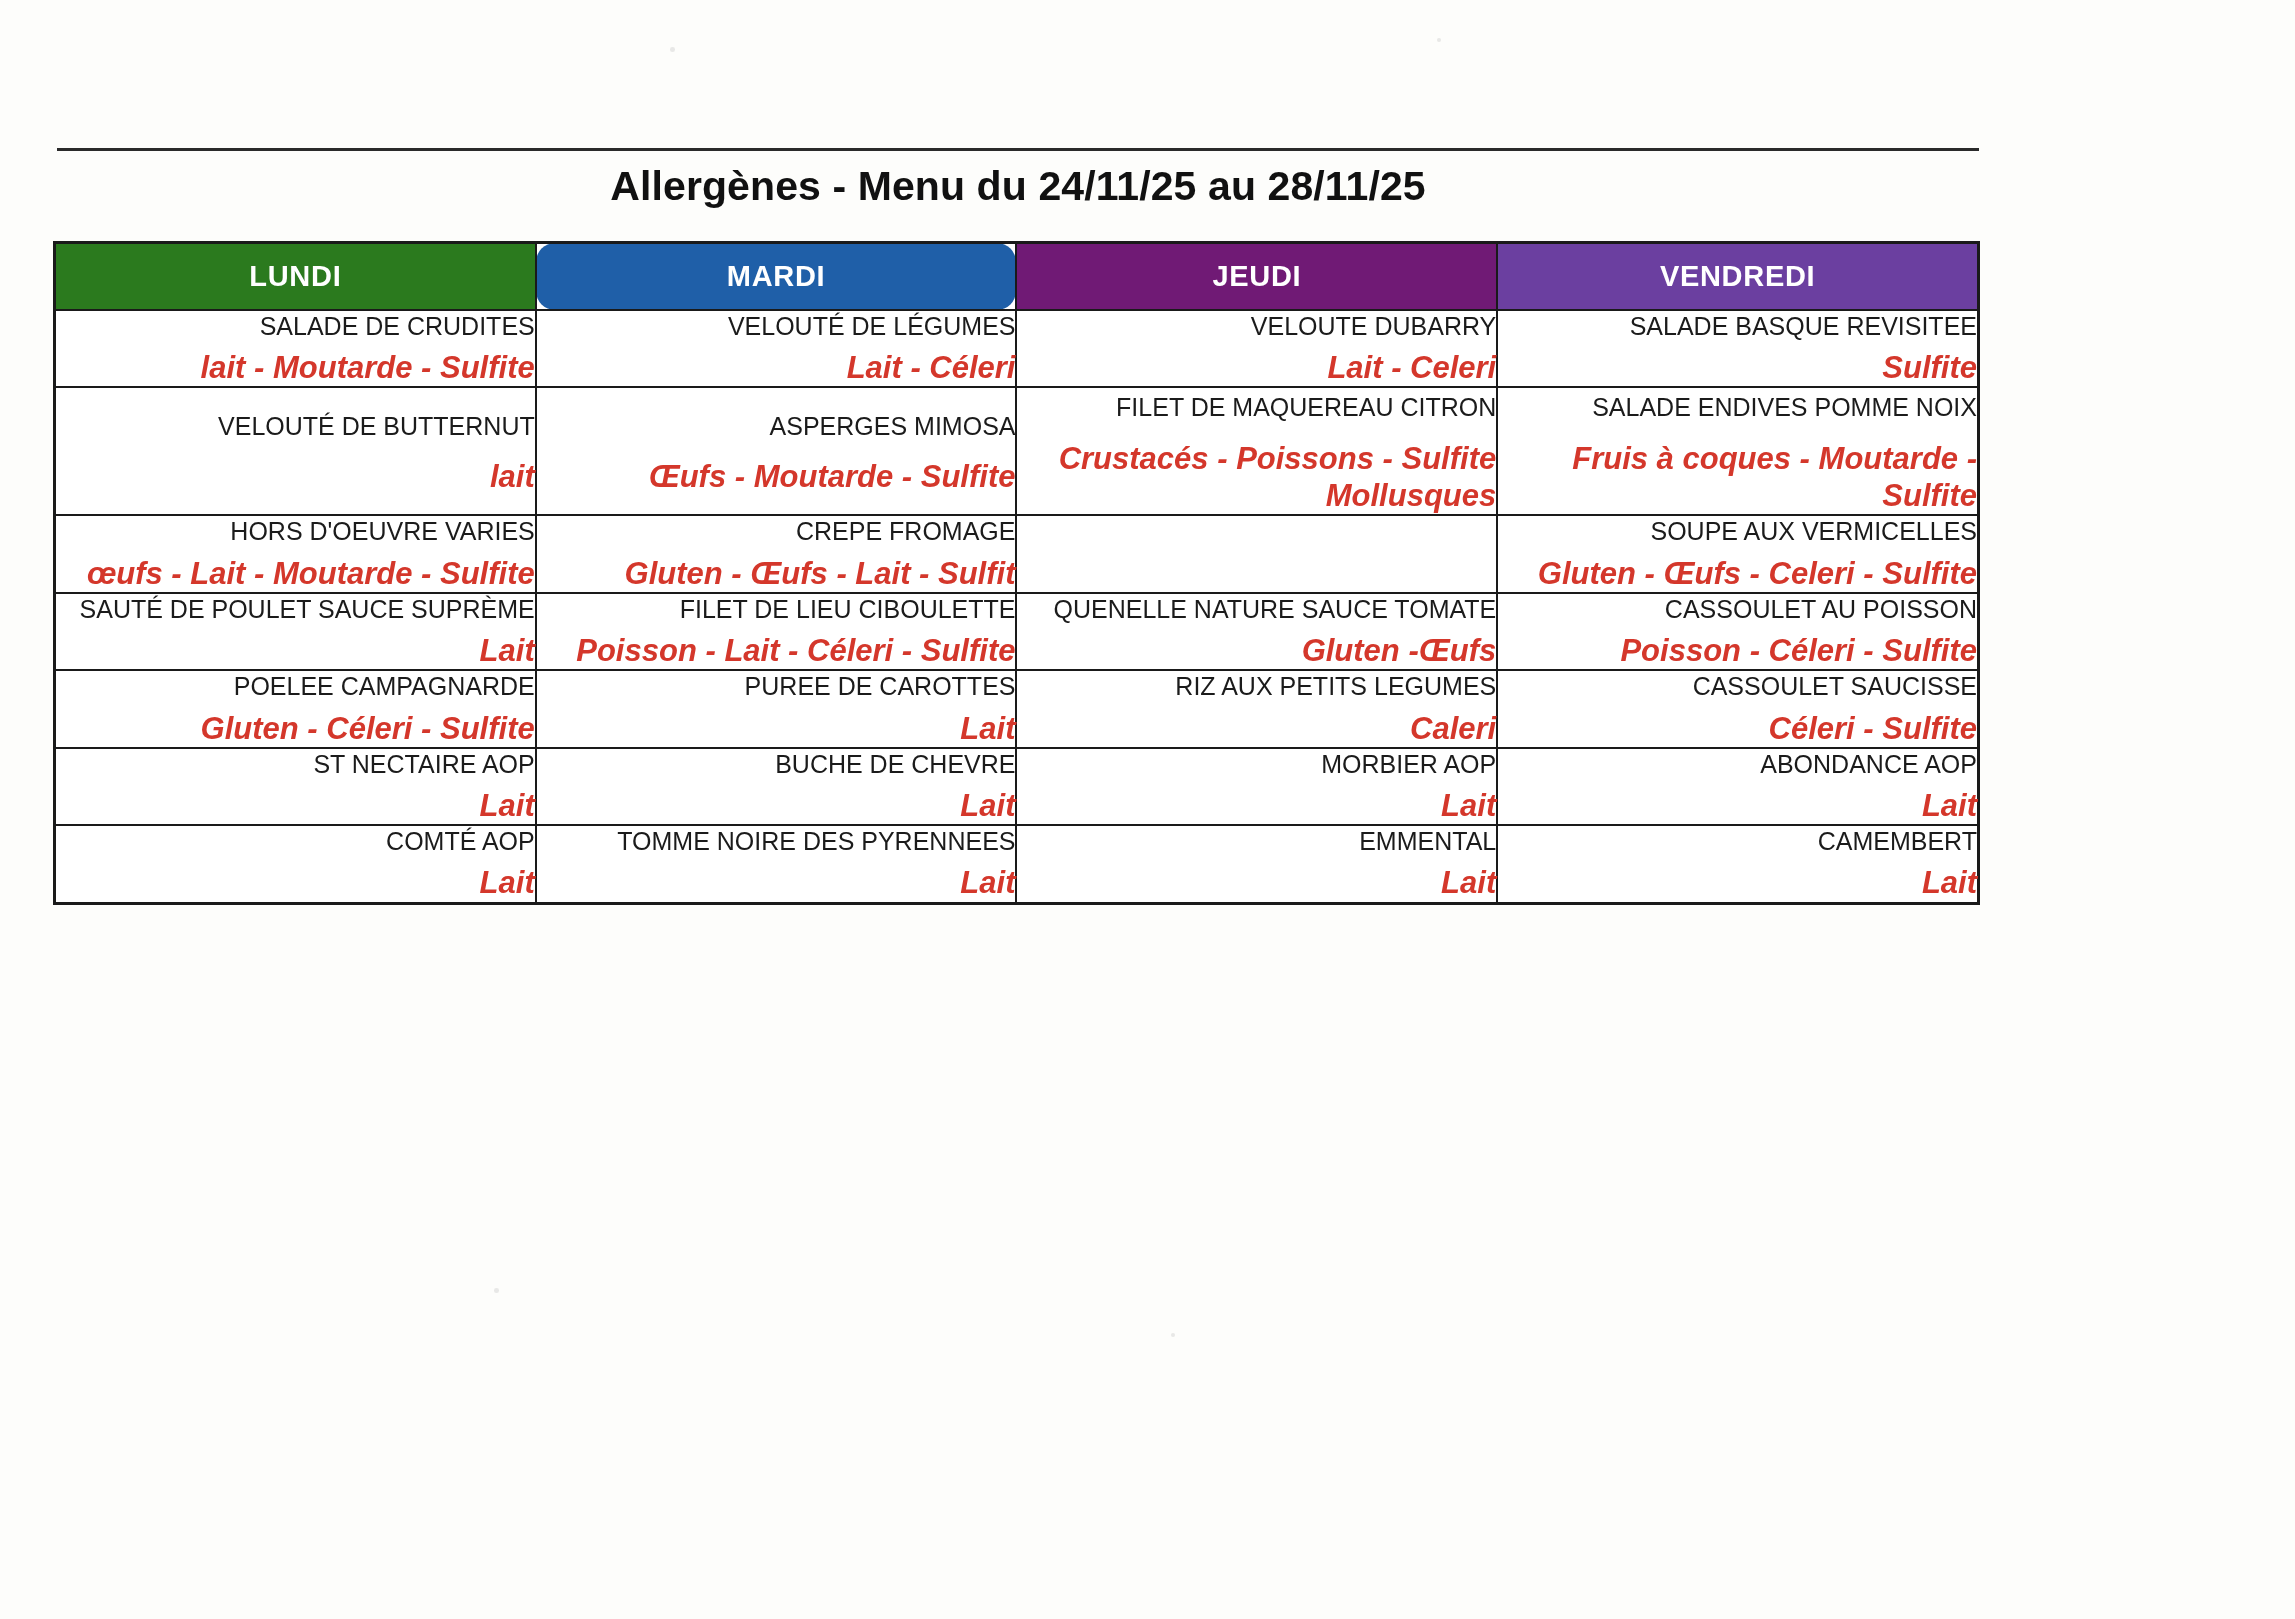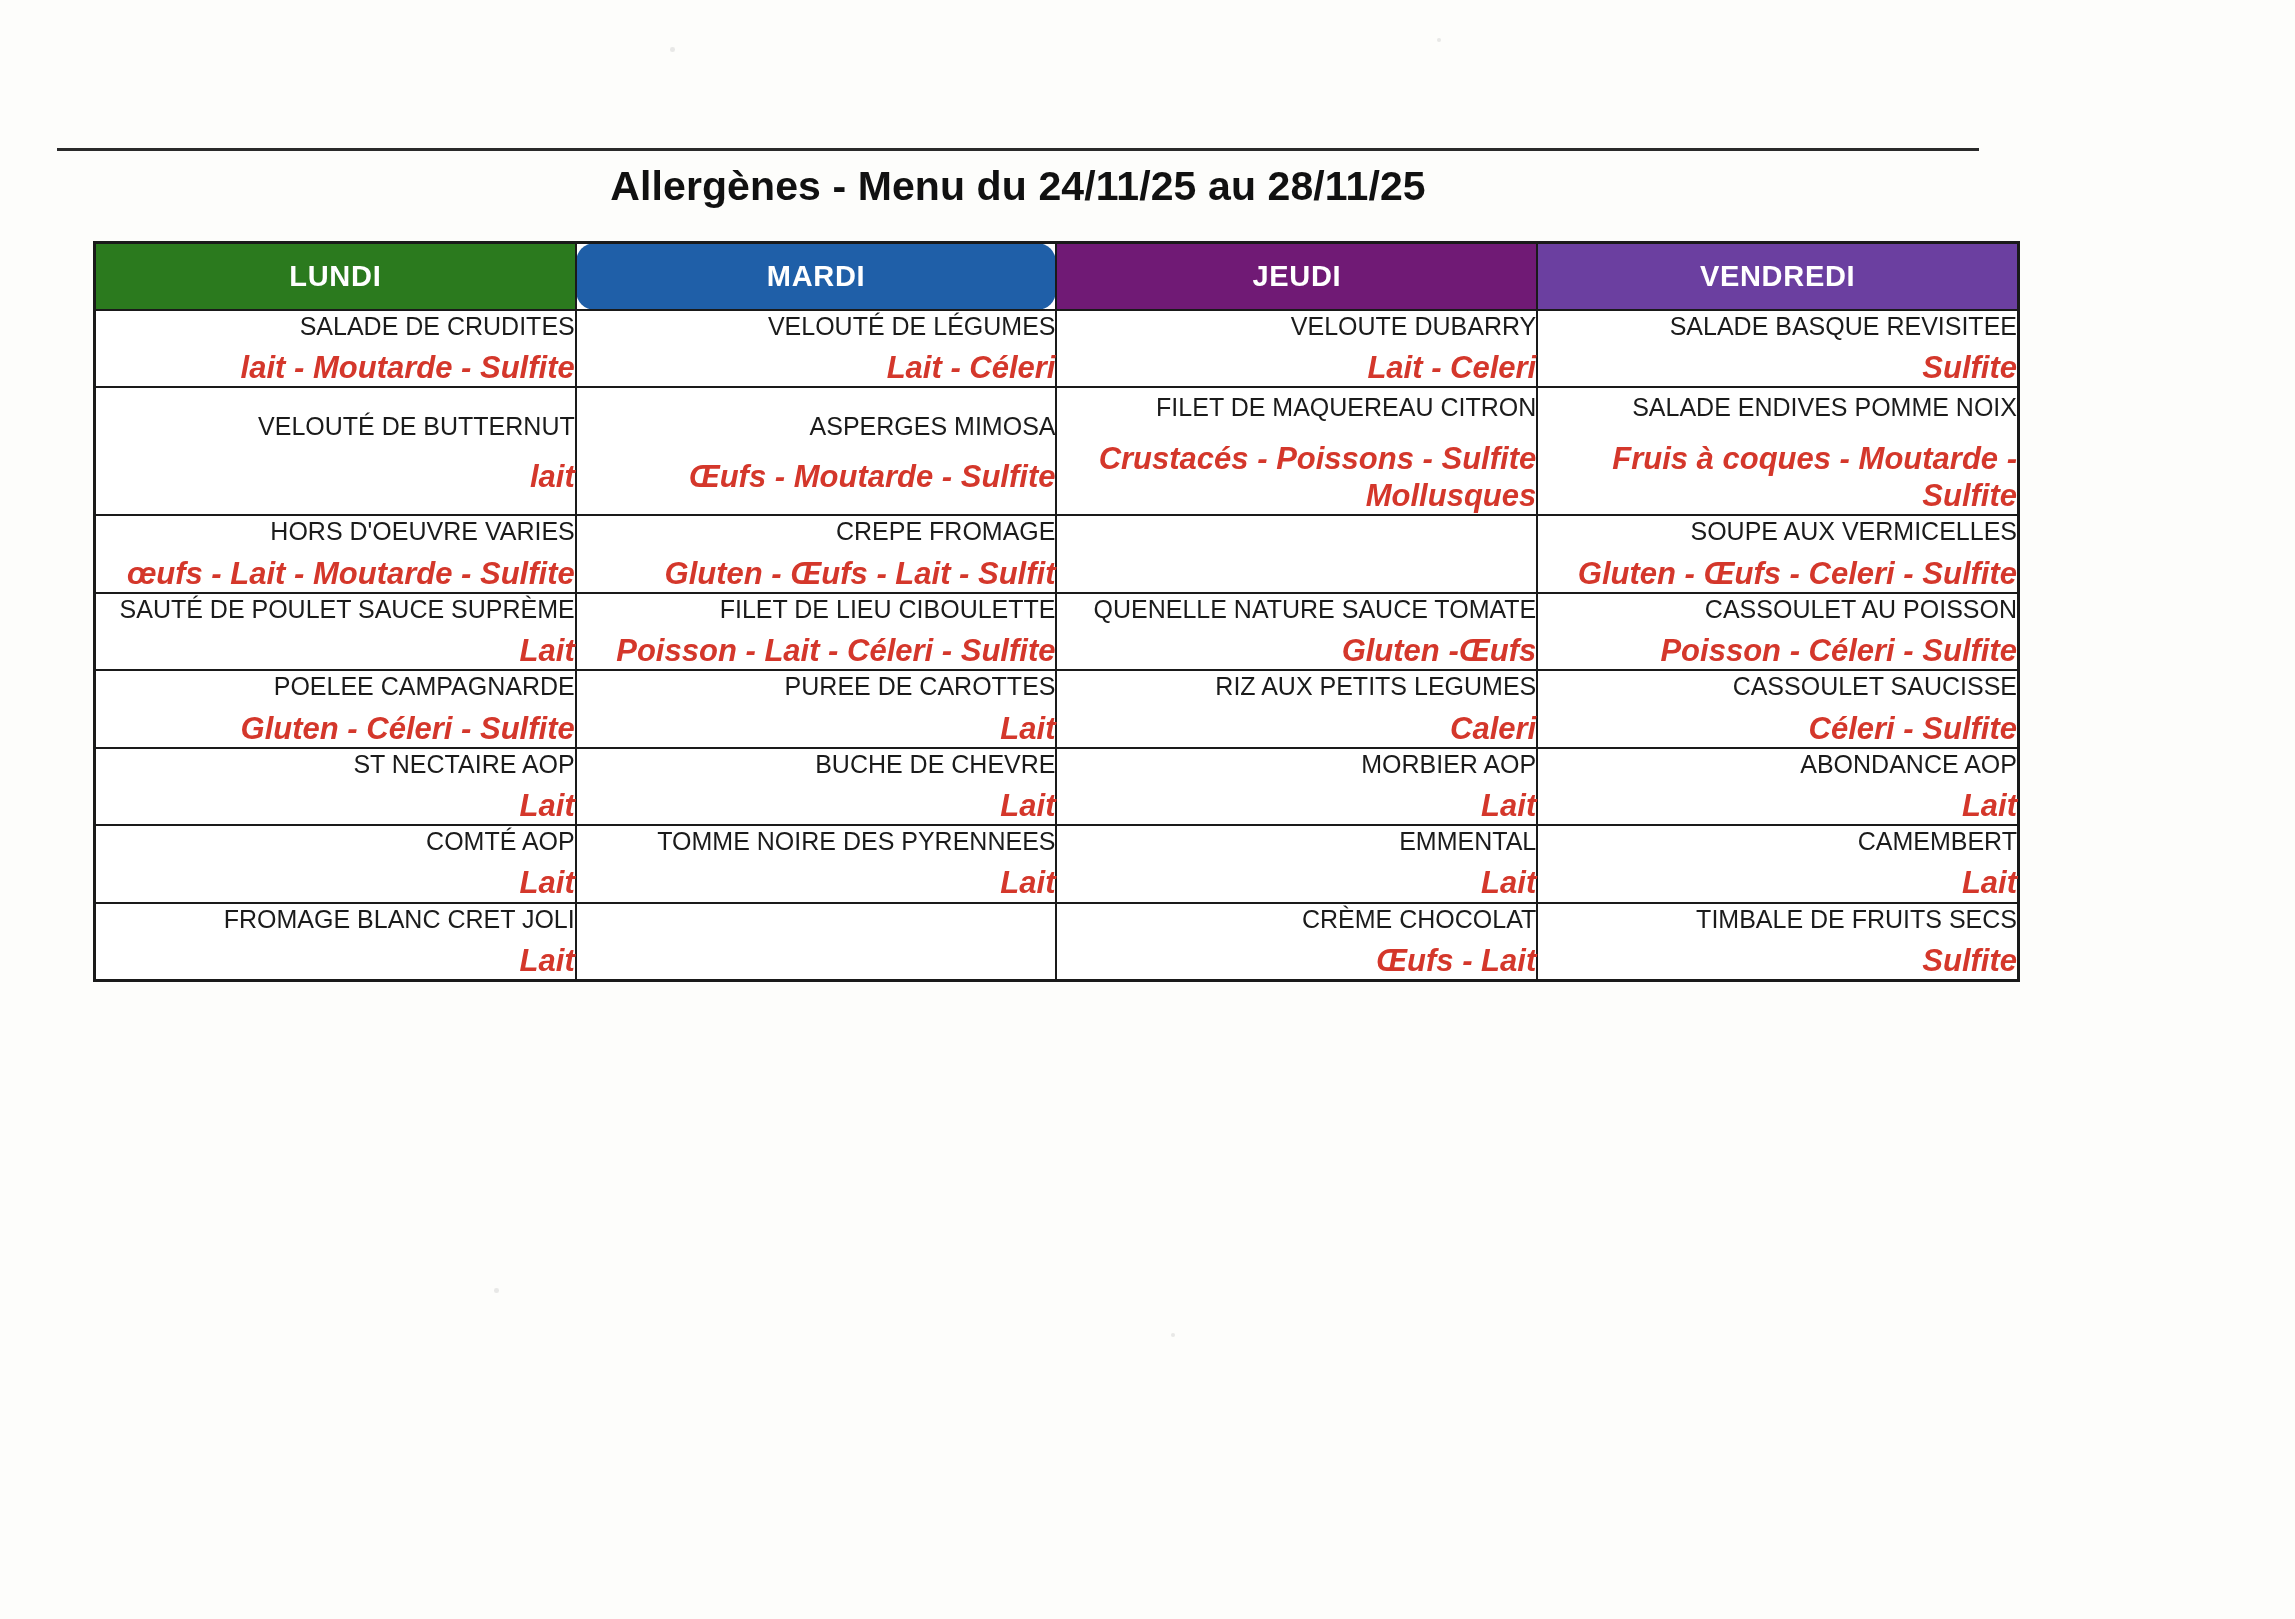--- a/index.html
+++ b/index.html
@@ -39,21 +39,20 @@
     font-size: 41px;
     font-weight: bold;
     color: #111111;
     letter-spacing: 0.1px;
   }
   .table-wrap {
     position: absolute;
     left: 53px;
     top: 241px;
     width: 2087px;
-    margin-left: 40px;
   }
   table.menu {
     border-collapse: collapse;
     width: 1927px;
     table-layout: fixed;
     border: 3.3px solid #1a1a1a;
     background: #ffffff;
   }
   table.menu td, table.menu th {
     border: 2px solid #1a1a1a;
@@ -258,37 +257,19 @@
           <td class="cell">
             <div class="dish">EMMENTAL</div>
             <div class="allerg">Lait</div>
           </td>
           <td class="cell">
             <div class="dish">CAMEMBERT</div>
             <div class="allerg">Lait</div>
           </td>
         </tr>
 
-        <tr>
-          <td class="cell">
-            <div class="dish">FROMAGE BLANC CRET JOLI</div>
-            <div class="allerg">Lait</div>
-          </td>
-          <td class="cell cell-empty">
-            <div class="dish empty"></div>
-            <div class="allerg empty"></div>
-          </td>
-          <td class="cell">
-            <div class="dish">CRÈME CHOCOLAT</div>
-            <div class="allerg">Œufs - Lait</div>
-          </td>
-          <td class="cell">
-            <div class="dish">TIMBALE DE FRUITS SECS</div>
-            <div class="allerg">Sulfite</div>
-          </td>
-        </tr>
 
       </tbody>
     </table>
   </div>
 
 </div>
 
 
 </body></html>

